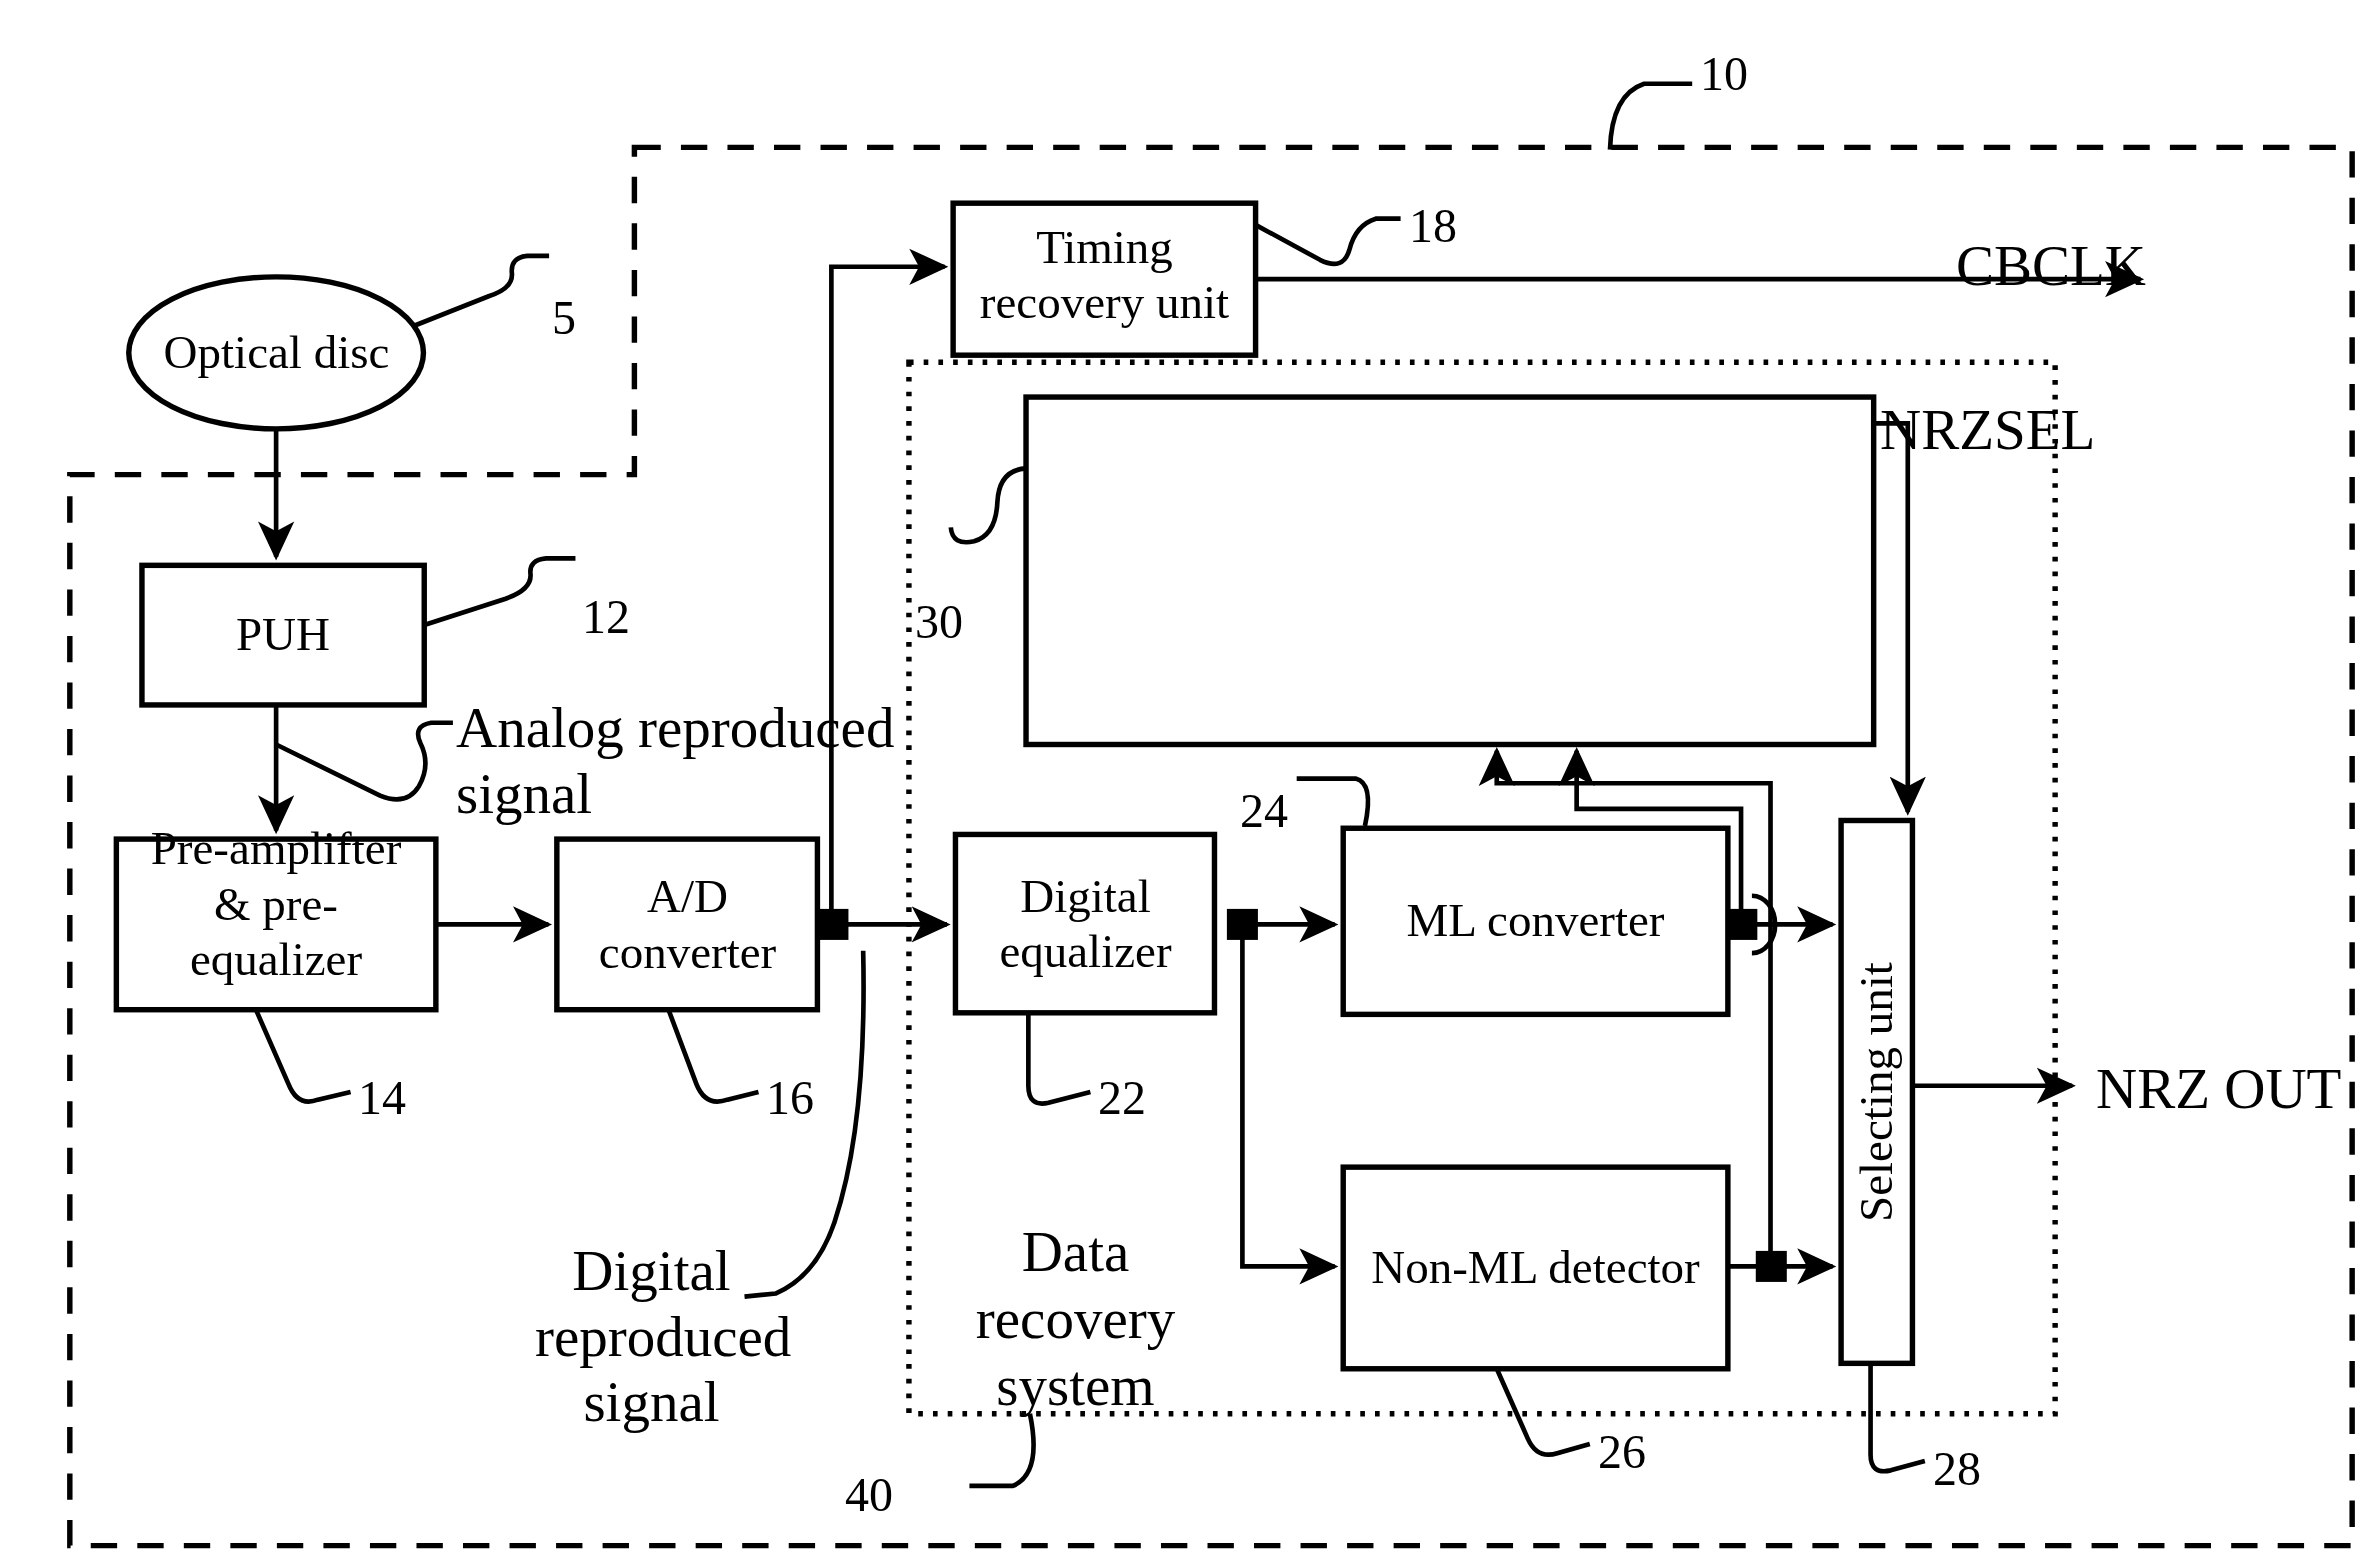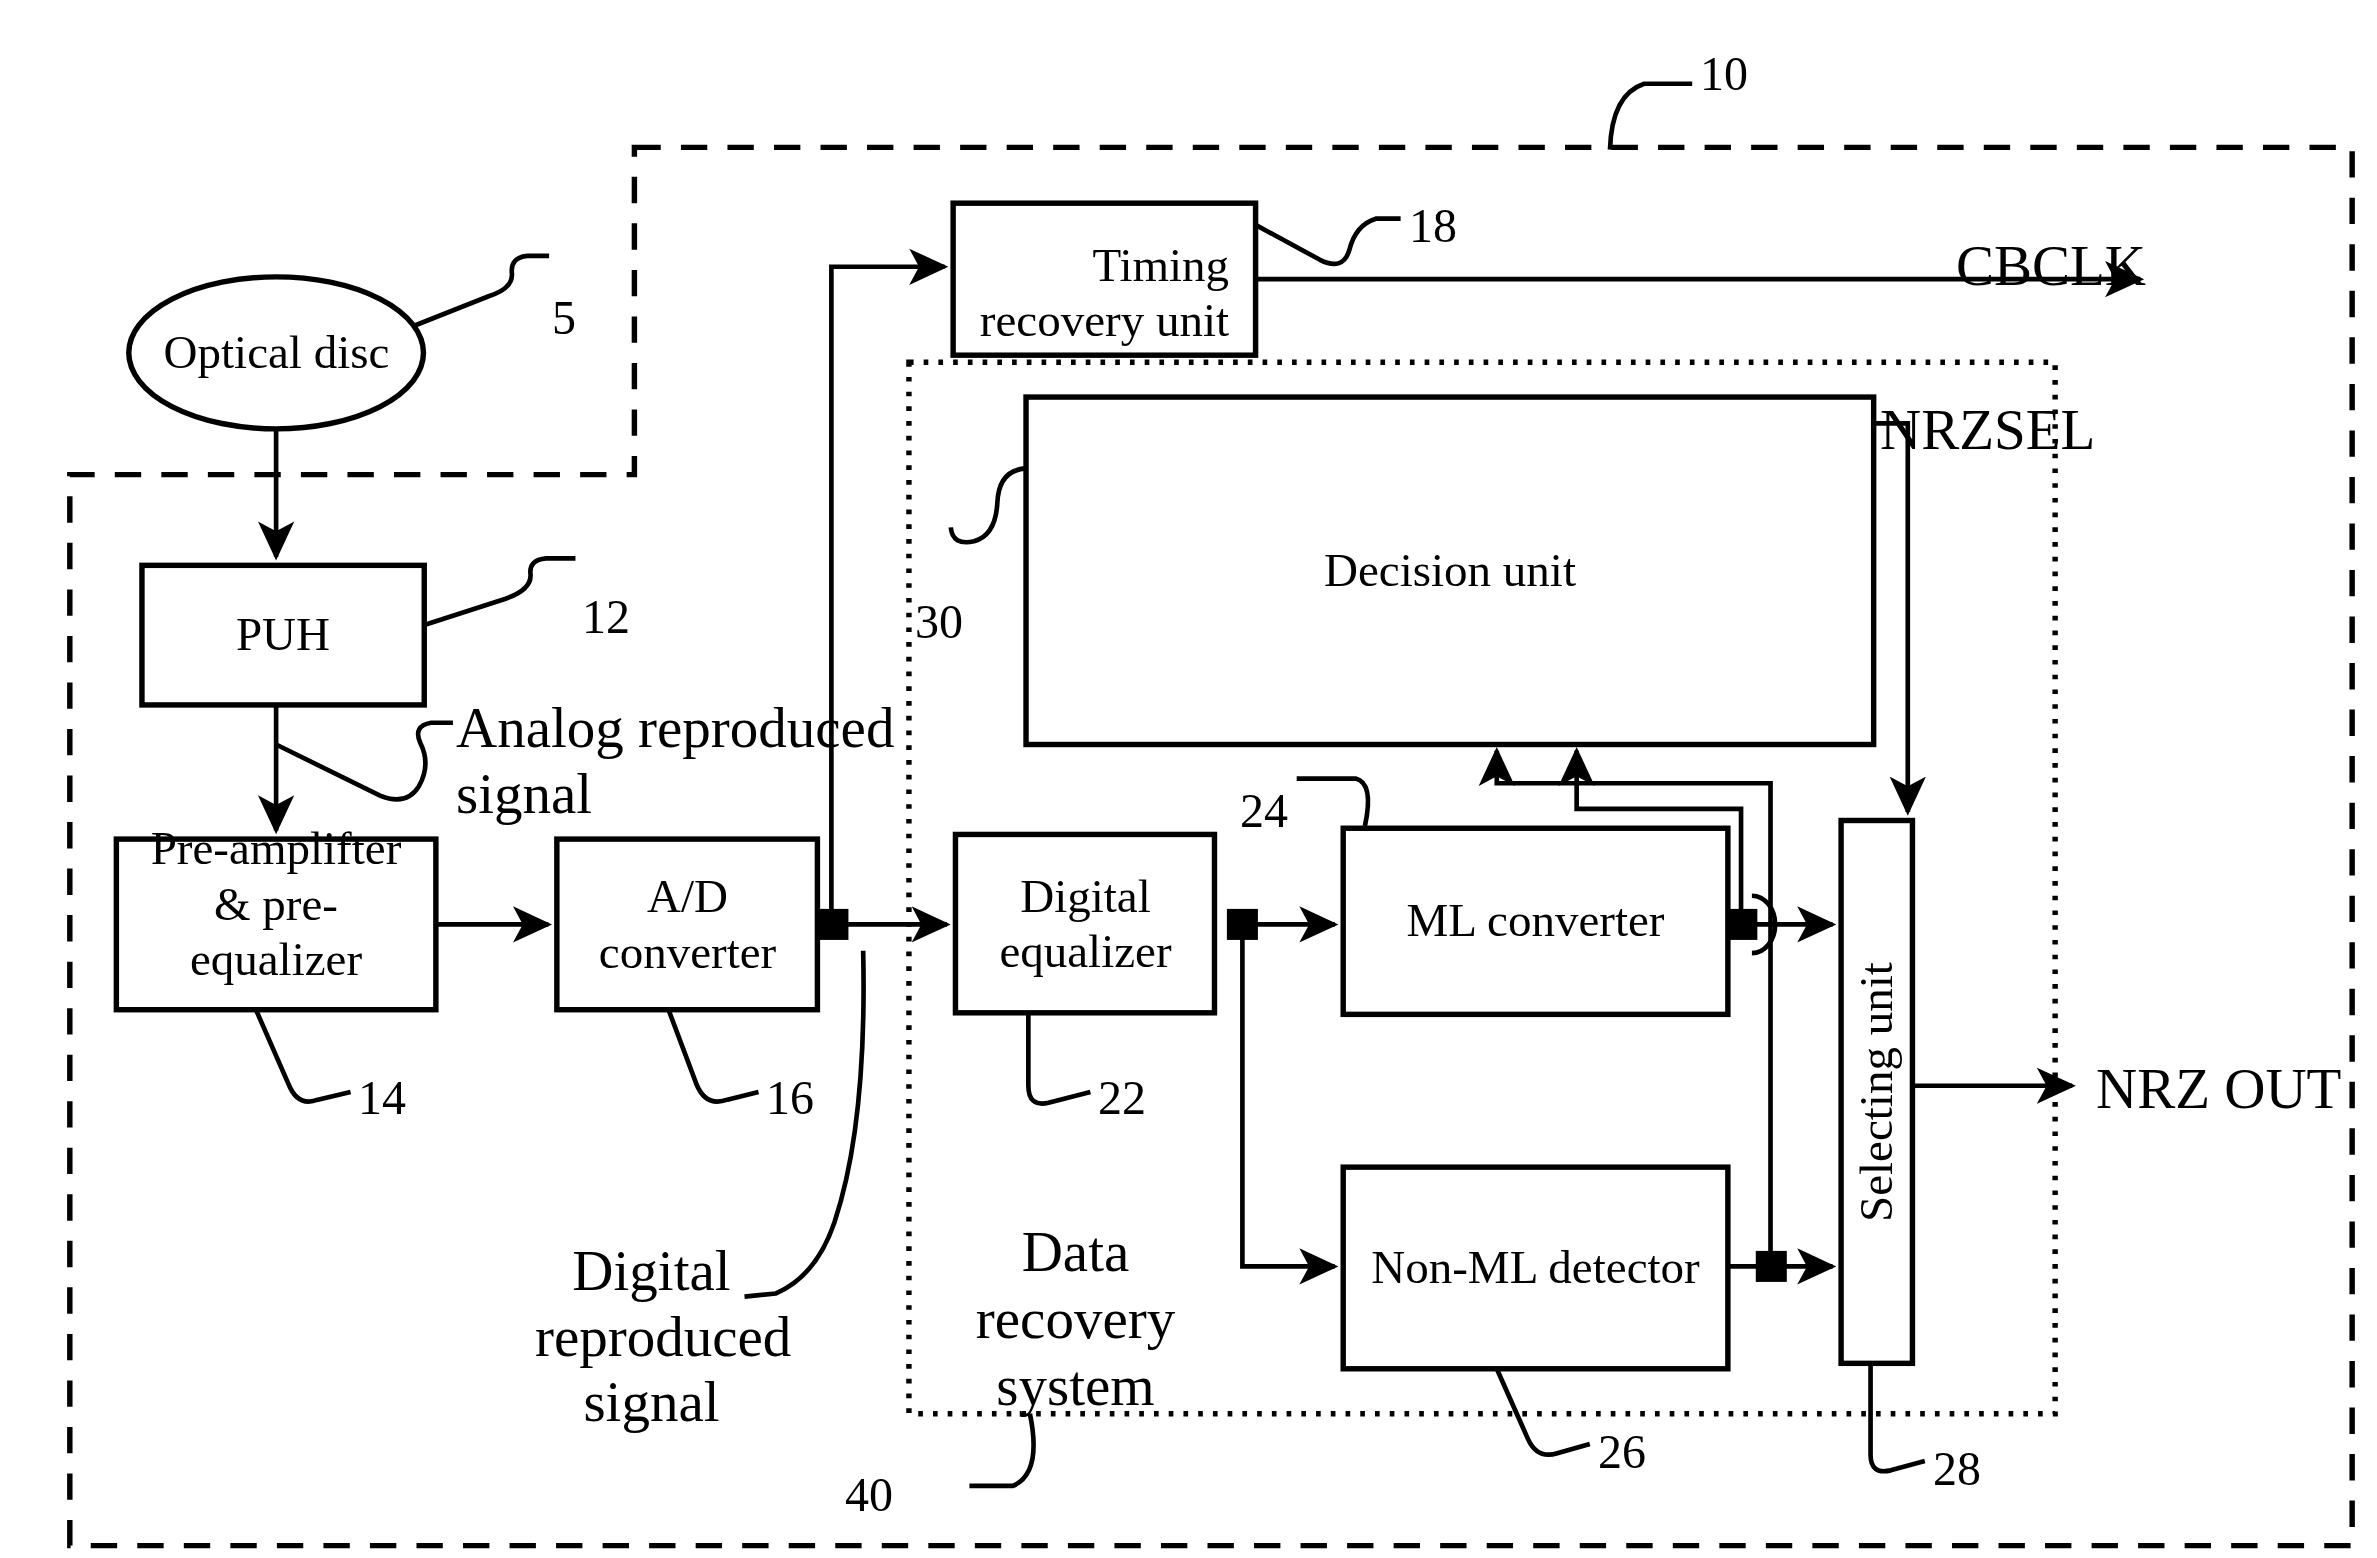--- a/index.html
+++ b/index.html
@@ -113,24 +113,23 @@
 
   <div class="blockLabel boxtxt" style="left:129px;top:314px;width:295px;height:78px;">Optical disc</div>
 
   <div class="blockLabel boxtxt" style="left:116px;top:819px;width:320px;height:171px;">Pre-amplifter
 &amp; pre-
 equalizer</div>
 
   <div class="blockLabel boxtxt" style="left:557px;top:839px;width:261px;height:171px;">A/D
 converter</div>
 
-  <div class="blockLabel boxtxt" style="left:953px;top:217px;width:303px;height:152px;text-align:right;">Timing
+  <div class="blockLabel boxtxt" style="left:953px;top:199px;width:303px;height:152px;">Timing
 recovery unit</div>
 
-  <div class="blockLabel boxtxt" style="left:1026px;top:397px;width:848px;height:348px;">Decision unit</div>
 
   <div class="blockLabel boxtxt" style="left:956px;top:835px;width:259px;height:178px;">Digital
 equalizer</div>
 
   <div class="blockLabel boxtxt" style="left:1343px;top:828px;width:385px;height:186px;">ML converter</div>
 
   <div class="blockLabel boxtxt" style="left:1343px;top:1167px;width:385px;height:202px;">Non-ML detector</div>
 
   <div class="blockLabel boxtxt vert" style="left:1841px;top:821px;width:71px;height:543px;">Selecting unit</div>
 

